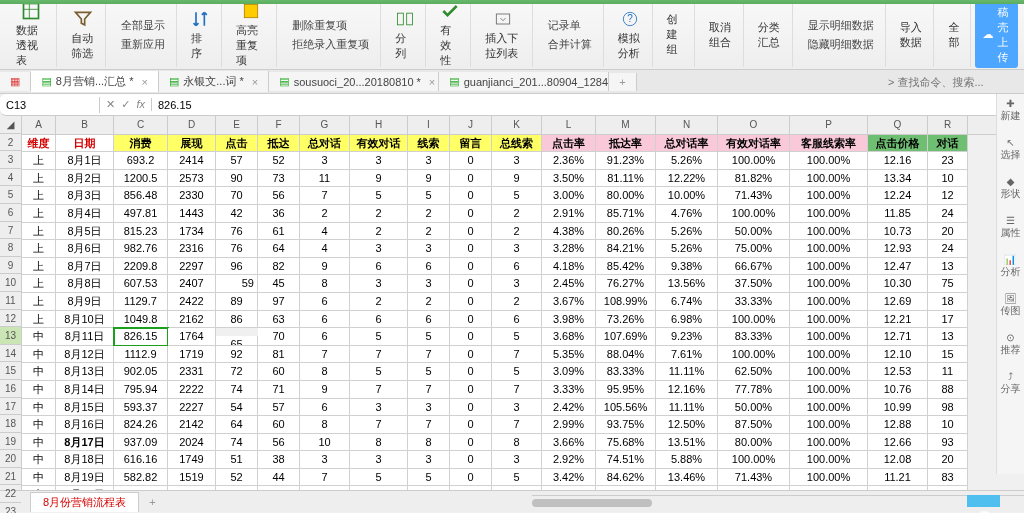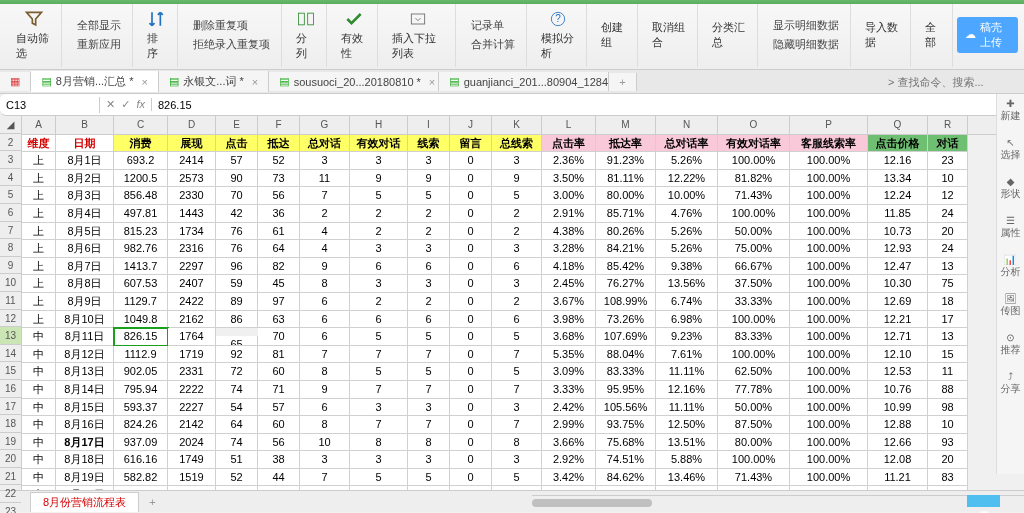--- a/index.html
+++ b/index.html
@@ -56,20 +56,32 @@
 </style>
 </head>
 <body>
 
 <div class="ribbon">
   <div class="ribbon-tabs-strip"></div>
   <div class="ribbon-group">
     <div class="ribbon-btn-big">
       <span class="ribbon-icon">
           <svg viewBox="0 0 24 24" width="20" height="20">
+            <rect x="3" y="3" width="18" height="18" fill="none" stroke="#2e8b2e" stroke-width="2"></rect>
+            <line x1="3" y1="10" x2="21" y2="10" stroke="#2e8b2e"></line>
+            <line x1="10" y1="3" x2="10" y2="21" stroke="#2e8b2e"></line>
+          </svg>
+        </span>
+      <span>数据透视表</span>
+    </div>
+  </div>
+  <div class="ribbon-group">
+    <div class="ribbon-btn-big">
+      <span class="ribbon-icon">
+          <svg viewBox="0 0 24 24" width="20" height="20">
             <path d="M3 4h18l-7 8v7l-4-2v-5z" fill="none" stroke="#7a5c2e" stroke-width="2"></path>
           </svg>
         </span>
       <span>自动筛选</span>
     </div>
   </div>
   <div class="ribbon-group">
     <div class="ribbon-col">
       <div class="ribbon-btn-small">
           <span>全部显示</span>
@@ -80,20 +92,30 @@
     </div>
   </div>
   <div class="ribbon-group">
     <div class="ribbon-btn-big">
       <span class="ribbon-icon">
           <svg viewBox="0 0 24 24" width="20" height="20">
             <path d="M6 4v16m0 0l-3-3m3 3l3-3M16 20V4m0 0l-3 3m3-3l3 3" stroke="#2070c0" stroke-width="2" fill="none"></path>
           </svg>
         </span>
       <span>排序</span>
+    </div>
+  </div>
+  <div class="ribbon-group">
+    <div class="ribbon-btn-big">
+      <span class="ribbon-icon">
+          <svg viewBox="0 0 24 24" width="20" height="20">
+            <rect x="4" y="4" width="16" height="16" fill="#ffcc00" stroke="#b08000"></rect>
+          </svg>
+        </span>
+      <span>高亮重复项</span>
     </div>
   </div>
   <div class="ribbon-group">
     <div class="ribbon-col">
       <div class="ribbon-btn-small">
           <span>删除重复项</span>
         </div>
       <div class="ribbon-btn-small">
           <span>拒绝录入重复项</span>
         </div>
@@ -420,21 +442,21 @@
           <div class="cell" style="width: 60px;">84.21%</div>
           <div class="cell" style="width: 62px;">5.26%</div>
           <div class="cell" style="width: 72px;">75.00%</div>
           <div class="cell" style="width: 78px;">100.00%</div>
           <div class="cell" style="width: 60px;">12.93</div>
           <div class="cell" style="width: 40px;">24</div>
         </div>
         <div class="grid-row">
           <div class="cell" style="width: 34px;">上</div>
           <div class="cell" style="width: 58px;">8月7日</div>
-          <div class="cell" style="width: 54px;">1413.7</div>
+          <div class="cell" style="width: 54px;">2209.8</div>
           <div class="cell" style="width: 48px;">2297</div>
           <div class="cell" style="width: 42px;">96</div>
           <div class="cell" style="width: 42px;">82</div>
           <div class="cell" style="width: 50px;">9</div>
           <div class="cell" style="width: 58px;">6</div>
           <div class="cell" style="width: 42px;">6</div>
           <div class="cell" style="width: 42px;">0</div>
           <div class="cell" style="width: 50px;">6</div>
           <div class="cell" style="width: 54px;">4.18%</div>
           <div class="cell" style="width: 60px;">85.42%</div>
@@ -442,21 +464,21 @@
           <div class="cell" style="width: 72px;">66.67%</div>
           <div class="cell" style="width: 78px;">100.00%</div>
           <div class="cell" style="width: 60px;">12.47</div>
           <div class="cell" style="width: 40px;">13</div>
         </div>
         <div class="grid-row">
           <div class="cell" style="width: 34px;">上</div>
           <div class="cell" style="width: 58px;">8月8日</div>
           <div class="cell" style="width: 54px;">607.53</div>
           <div class="cell" style="width: 48px;">2407</div>
-          <div class="cell" style="width: 42px;">59</div>
+          <div class="cell" style="width: 42px; text-align: right;">59</div>
           <div class="cell" style="width: 42px;">45</div>
           <div class="cell" style="width: 50px;">8</div>
           <div class="cell" style="width: 58px;">3</div>
           <div class="cell" style="width: 42px;">3</div>
           <div class="cell" style="width: 42px;">0</div>
           <div class="cell" style="width: 50px;">3</div>
           <div class="cell" style="width: 54px;">2.45%</div>
           <div class="cell" style="width: 60px;">76.27%</div>
           <div class="cell" style="width: 62px;">13.56%</div>
           <div class="cell" style="width: 72px;">37.50%</div>

